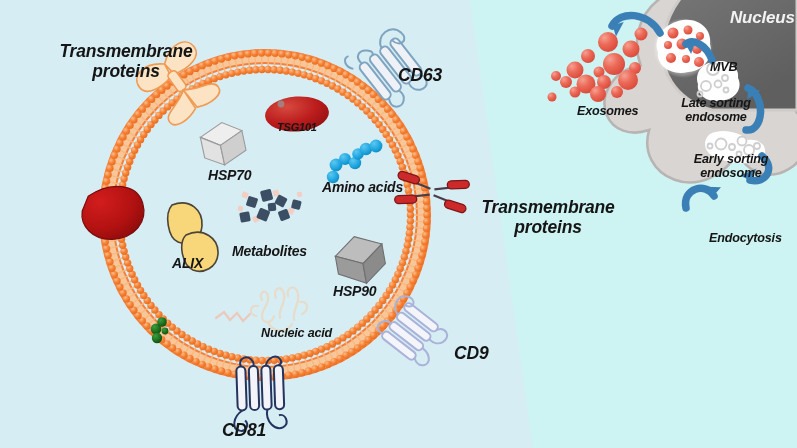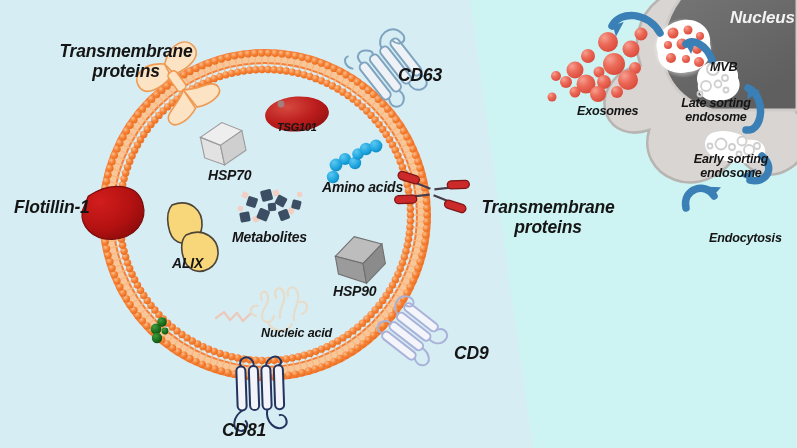--- a/index.html
+++ b/index.html
@@ -794,27 +794,26 @@
 proteins</div>
 
   <div class="lbl t22" style="left:398px;top:18px;margin-top:48px;">CD63</div>
 
   <div class="lbl t19" style="left:277px;top:121px;">TSG101</div>
 
   <div class="lbl t17" style="left:208px;top:168px;text-align:center;">HSP70</div>
 
   <div class="lbl t17" style="left:322px;top:180px;">Amino acids</div>
 
-  <div class="lbl t17" style="left:232px;top:230px;">Metabolites</div>
+  <div class="lbl t17" style="left:232px;top:244px;">Metabolites</div>
 
   <div class="lbl t17" style="left:172px;top:256px;">ALIX</div>
 
   <div class="lbl t17" style="left:333px;top:284px;">HSP90</div>
 
-  <div class="lbl t22" style="left:14px;top:198px;">Flotillin-1</div>
 
 
   <div class="lbl t15" style="left:225px;top:326px;padding-left:36px;">Nucleic acid</div>
 
   <div class="lbl t22 ctr" style="left:468px;top:198px;width:160px;">Transmembrane
 proteins</div>
 
   <div class="lbl t22" style="left:454px;top:344px;">CD9</div>
 
   <div class="lbl t22" style="left:222px;top:421px;">CD81</div>

